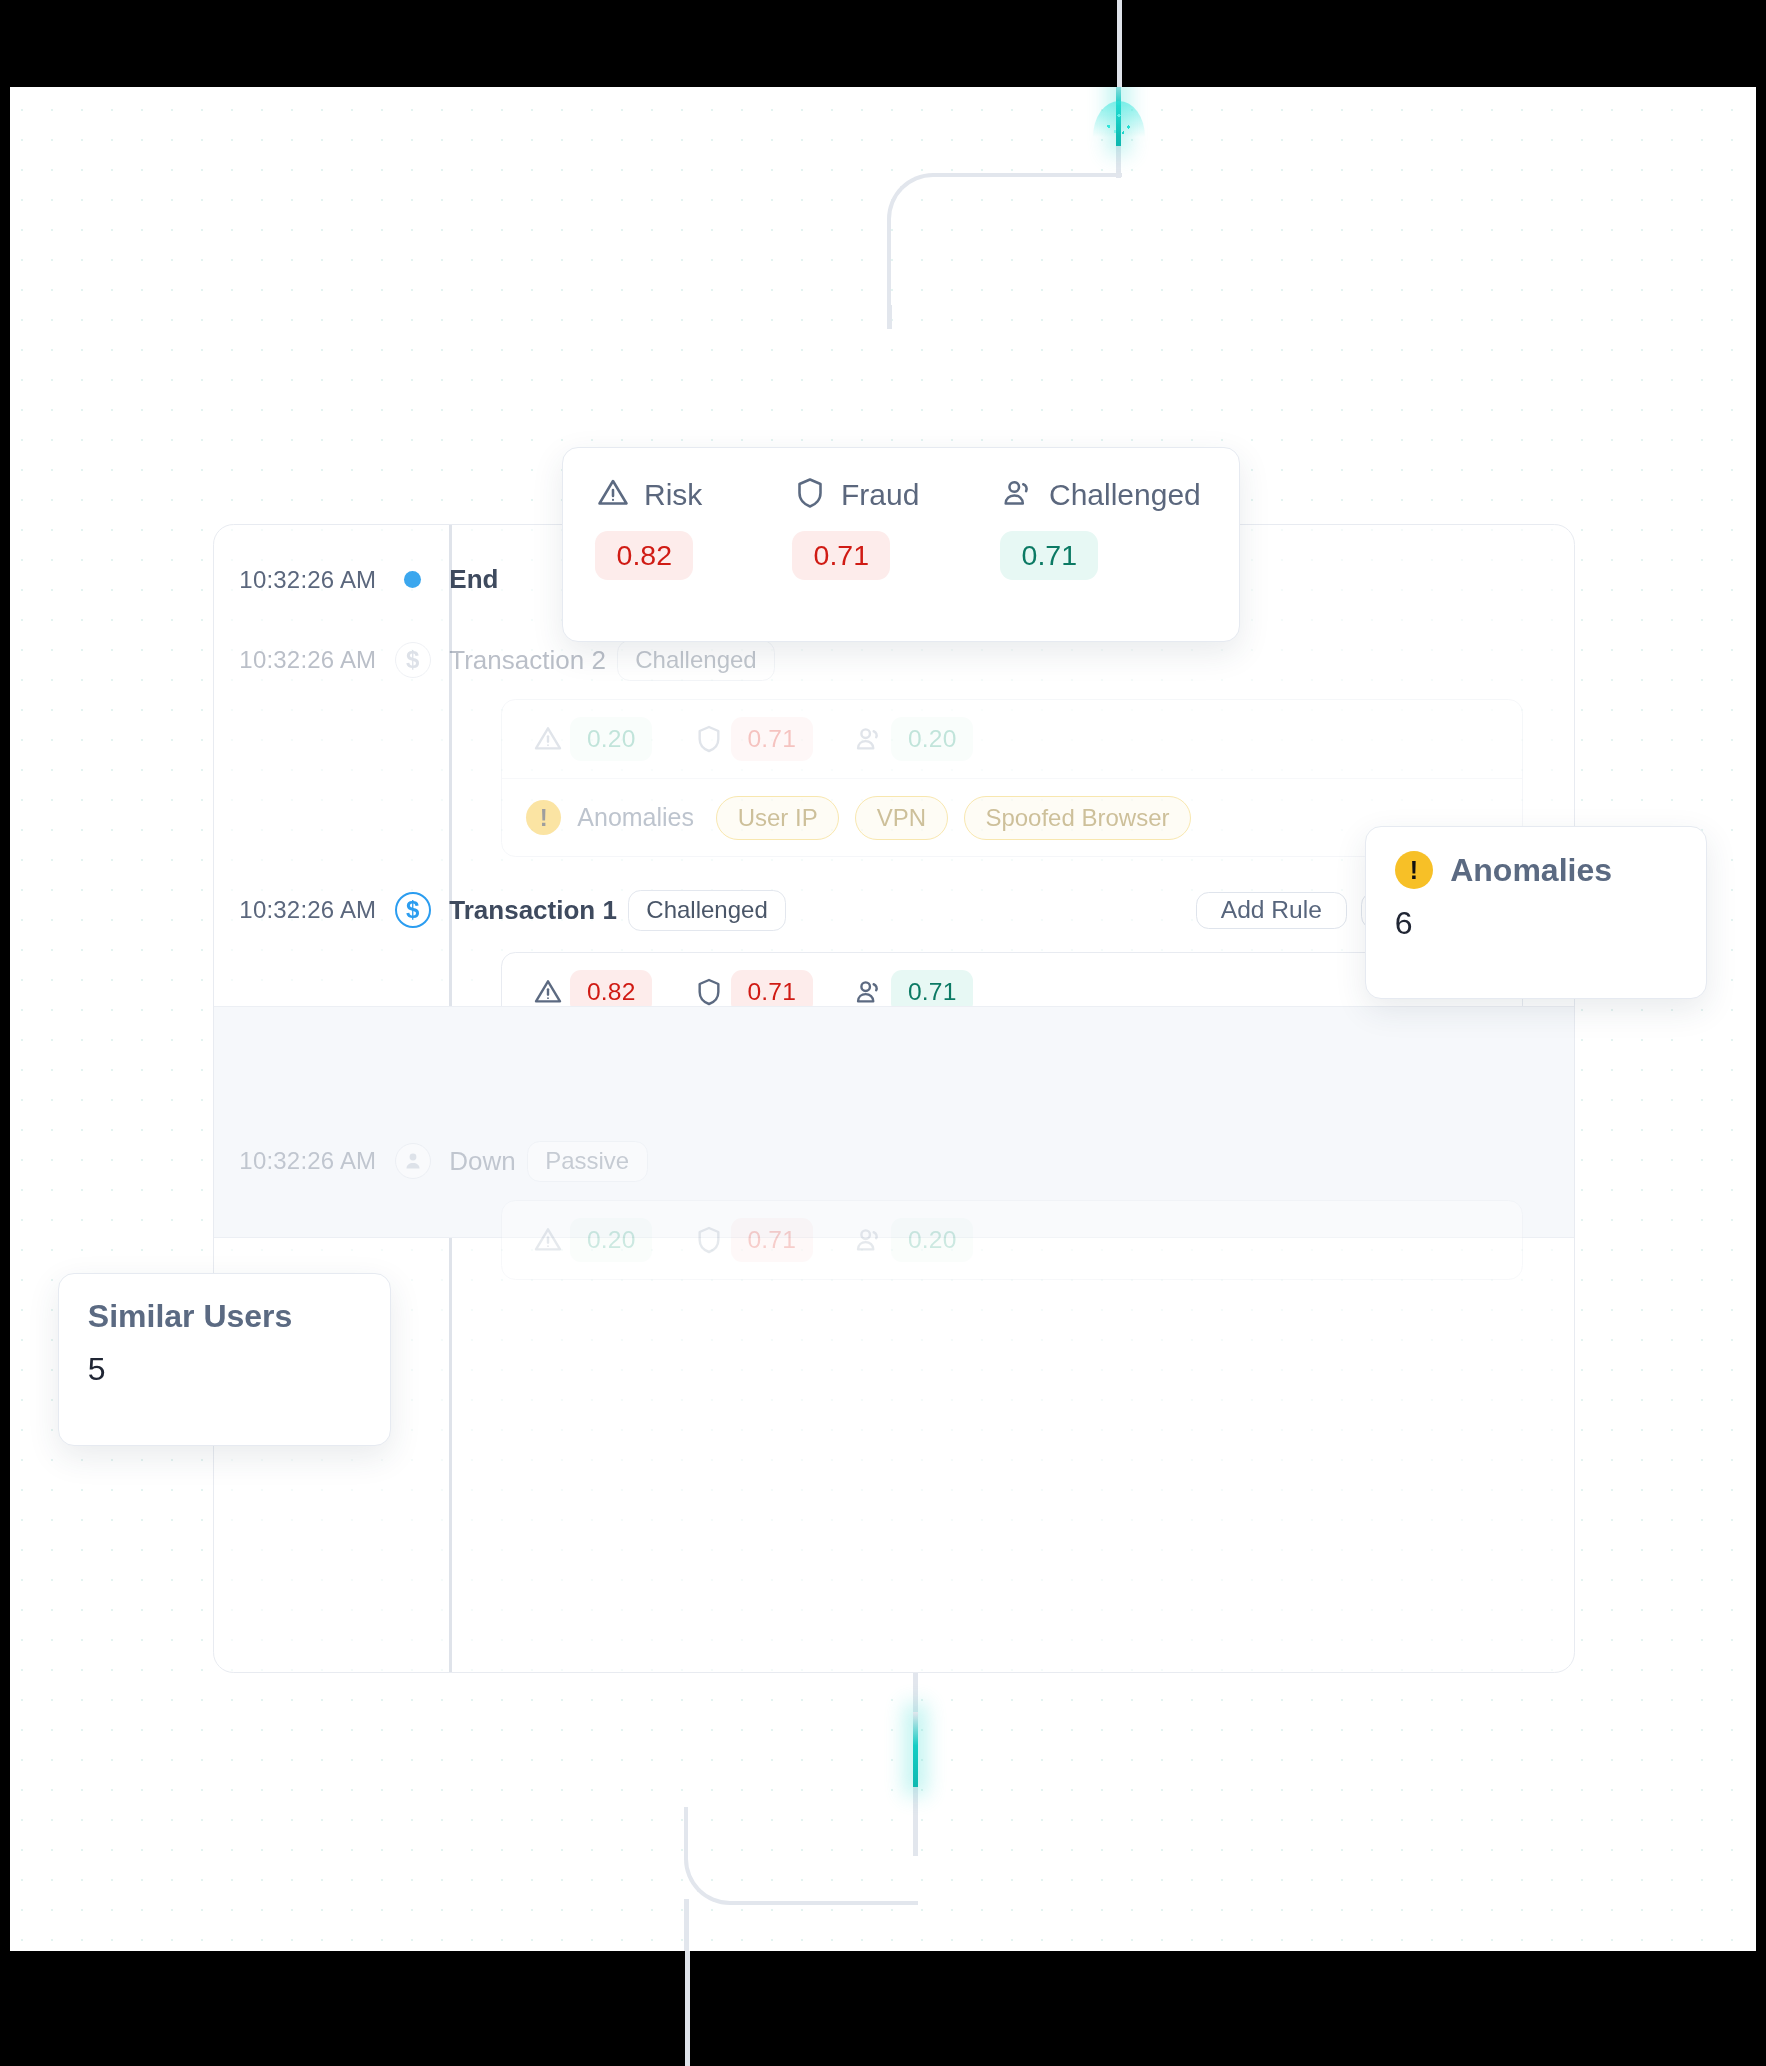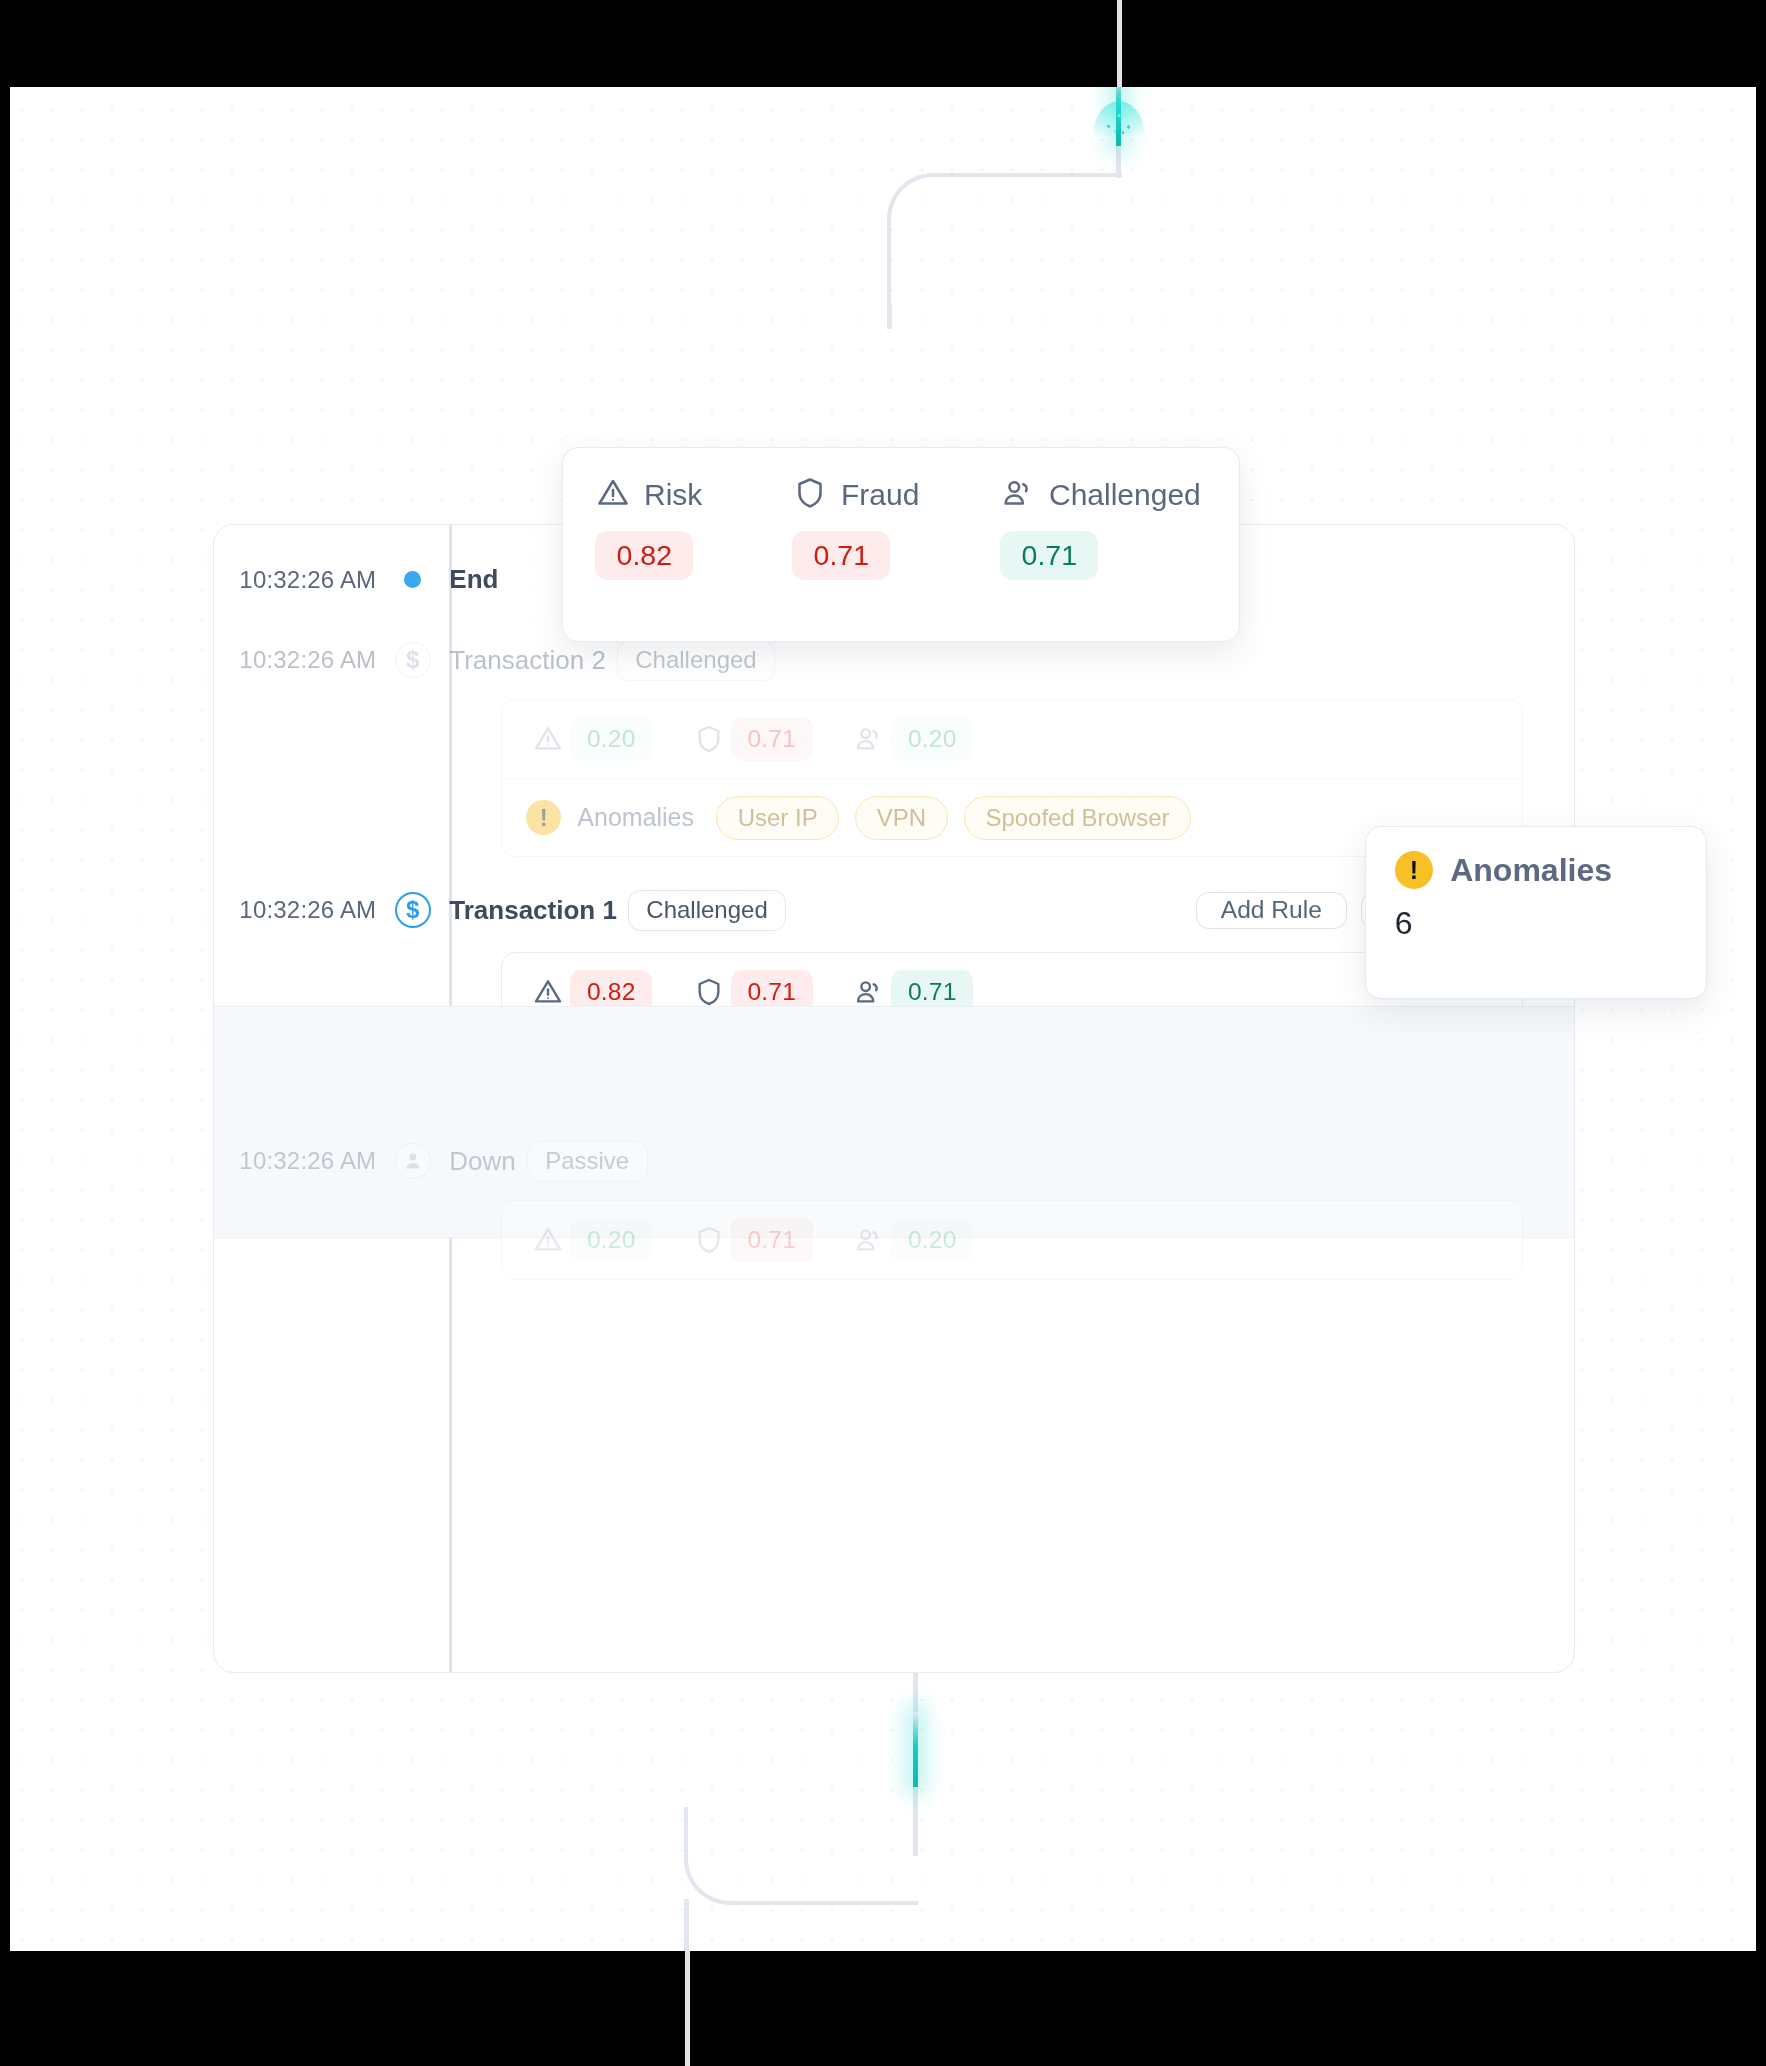--- a/index.html
+++ b/index.html
@@ -518,16 +518,22 @@
     </div>
 
     <div id="anomalies-card" class="float-card">
       <div class="fc-head">
         <span class="fc-badge">!</span>
         <span class="fc-title">Anomalies</span>
       </div>
       <div class="fc-value">6</div>
     </div>
 
+    <div id="similar-users-card" class="float-card">
+      <div class="fc-head">
+        <span class="fc-title">Similar Users</span>
+      </div>
+      <div class="fc-value">5</div>
+    </div>
 
   </div>
 </div>
 
 
 </body></html>

